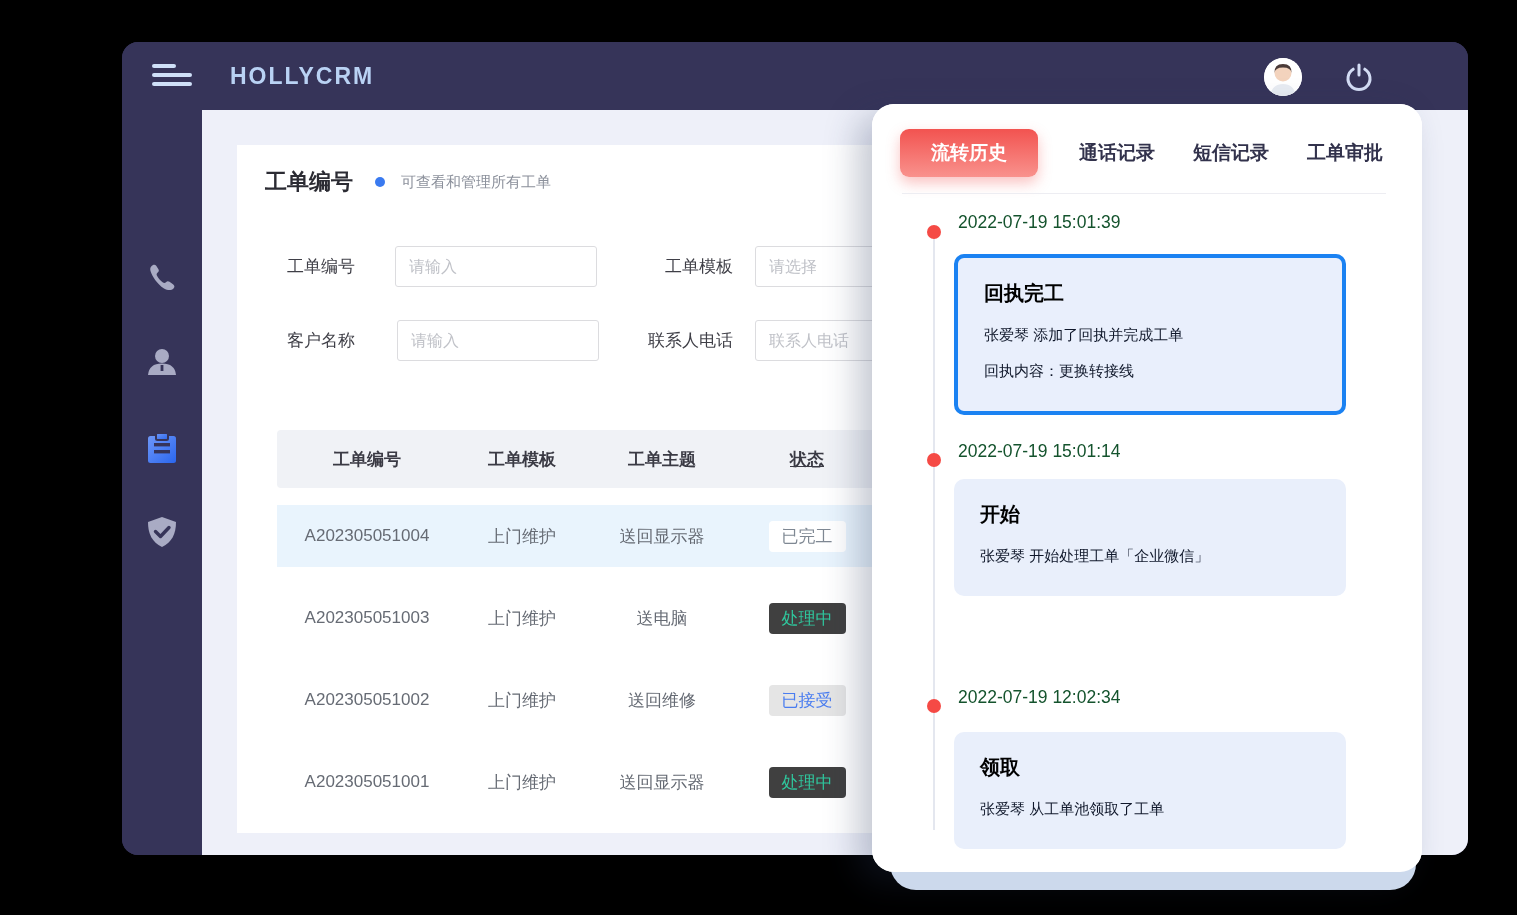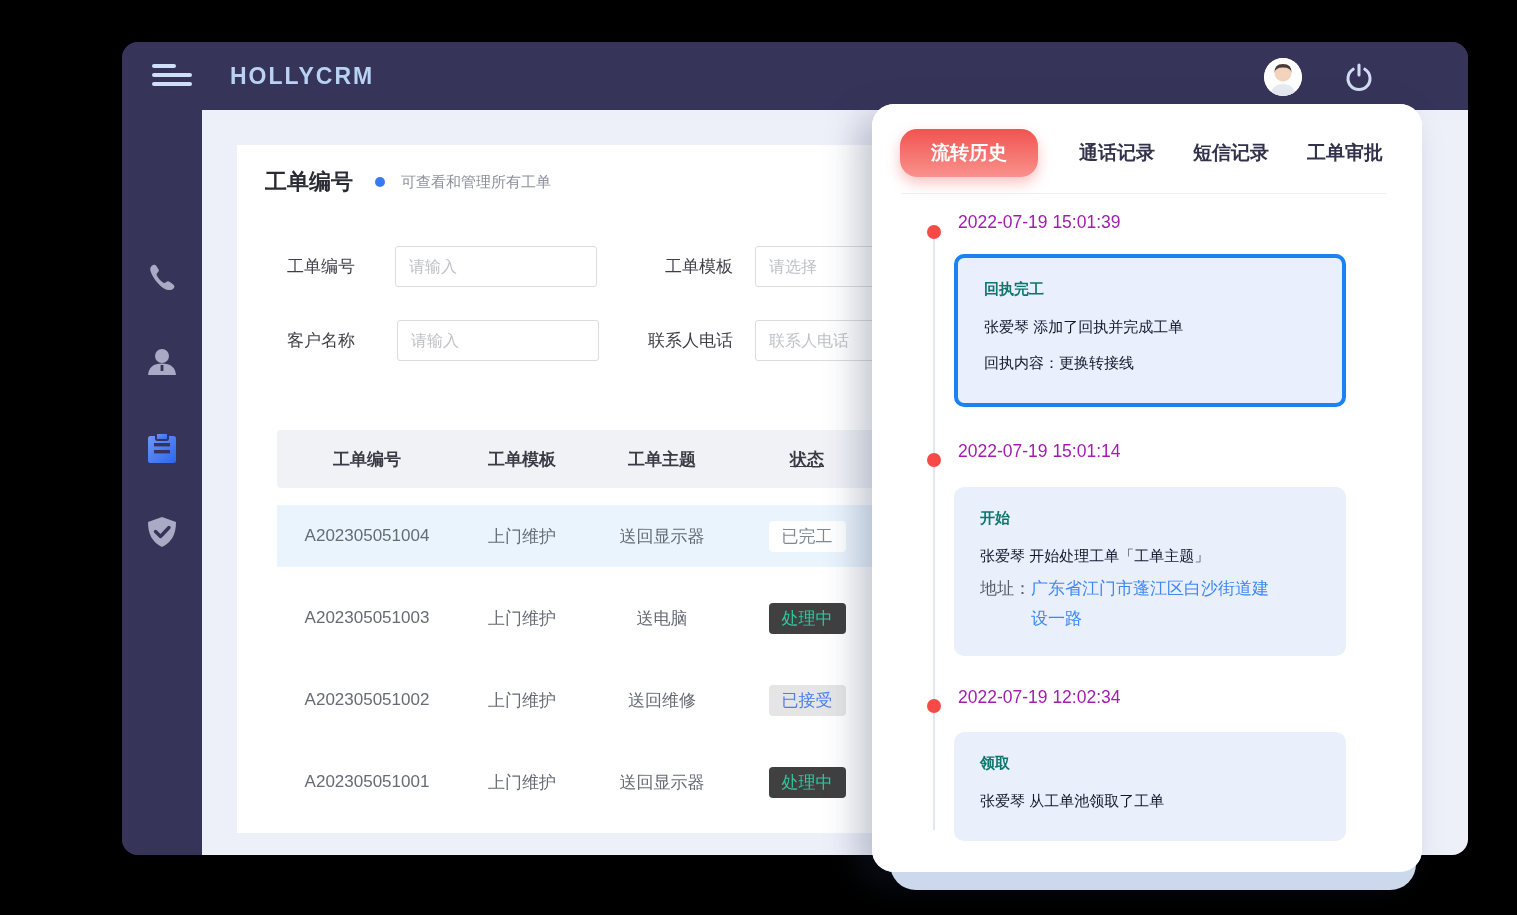--- a/index.html
+++ b/index.html
@@ -79,46 +79,46 @@
     position:absolute;left:872px;top:104px;width:550px;height:768px;background:#ffffff;
     border-radius:22px;z-index:5;box-shadow:-14px 10px 34px rgba(40,55,90,.28);
   }
   .panel::before{
     content:"";position:absolute;left:18px;right:6px;top:90px;bottom:-18px;
     background:#ccd9ec;border-radius:26px;z-index:-1;
   }
   .panel-inner{position:absolute;inset:0;border-radius:22px;background:#fff;overflow:hidden;}
   .tabs{position:absolute;left:28px;top:25px;right:20px;height:48px;display:flex;align-items:center;}
   .tab-active{
-    width:150px;height:48px;border-radius:17px;margin-right:22px;
+    width:150px;height:48px;border-radius:9px;margin-right:22px;
     background:linear-gradient(180deg,#f25350,#f9928d);
     display:flex;align-items:center;justify-content:center;
     color:#fff;font-size:19px;font-weight:bold;cursor:pointer;
     box-shadow:0 6px 14px rgba(242,83,80,.35);
   }
   .tab{
     font-size:19px;font-weight:bold;color:#32324c;margin:0 19px;cursor:pointer;white-space:nowrap;
   }
   .tabs-divider{position:absolute;left:30px;right:36px;top:89px;height:1px;background:#ededf2;}
   
   .tl-line{position:absolute;left:61px;top:128px;width:2px;height:598px;background:#e4e7ef;}
   .tl-dot{position:absolute;left:55px;width:14px;height:14px;border-radius:50%;background:#f54a45;}
-  .tl-time{position:absolute;left:86px;font-size:17.5px;color:#a21caf;}
+  .tl-time{position:absolute;left:86px;font-size:17.5px;color:#14532d;}
   .tl-card{
     position:absolute;left:82px;width:392px;border-radius:10px;background:#e9effb;
     padding:22px 26px;
   }
   .tl-card.hl{background:#e9effc;border:4px solid #1b82f2;}
-  .tl-card-title{font-size:15px;font-weight:bold;color:#0f766e;margin-bottom:10px;}
+  .tl-card-title{font-size:20px;font-weight:bold;color:#000000;margin-bottom:10px;}
   .tl-card-line{font-size:15px;color:#0f172a;line-height:36px;}
   .addr-row{display:flex;font-size:17px;line-height:30px;}
   .addr-label{color:#585f6b;white-space:nowrap;}
   .addr-link{color:#3d87f5;width:240px;cursor:pointer;text-decoration:none;}
   .dot1{top:121px;} .time1{top:108px;} .card1{top:150px;}
-  .dot2{top:349px;} .time2{top:337px;} .card2{top:383px;}
+  .dot2{top:349px;} .time2{top:337px;} .card2{top:375px;}
   .dot3{top:595px;} .time3{top:583px;} .card3{top:628px;}
   .icon-svg{display:block;width:100%;height:100%;}
 </style>
 </head>
 <body>
 
 <div class="stage">
 
   <div class="window">
 
@@ -256,25 +256,21 @@
       <div class="tl-card hl card1">
         <div class="tl-card-title">回执完工</div>
         <div class="tl-card-line">张爱琴 添加了回执并完成工单</div>
         <div class="tl-card-line">回执内容：更换转接线</div>
       </div>
 
       <div class="tl-dot dot2"></div>
       <div class="tl-time time2">2022-07-19 15:01:14</div>
       <div class="tl-card card2">
         <div class="tl-card-title">开始</div>
-        <div class="tl-card-line">张爱琴 开始处理工单「工单主题」</div>
-        <div class="addr-row">
-          <span class="addr-label">地址：</span>
-          <a class="addr-link">广东省江门市蓬江区白沙街道建设一路</a>
-        </div>
+        <div class="tl-card-line">张爱琴 开始处理工单「企业微信」</div>
       </div>
 
       <div class="tl-dot dot3"></div>
       <div class="tl-time time3">2022-07-19 12:02:34</div>
       <div class="tl-card card3">
         <div class="tl-card-title">领取</div>
         <div class="tl-card-line">张爱琴 从工单池领取了工单</div>
       </div>
 
     </div>

